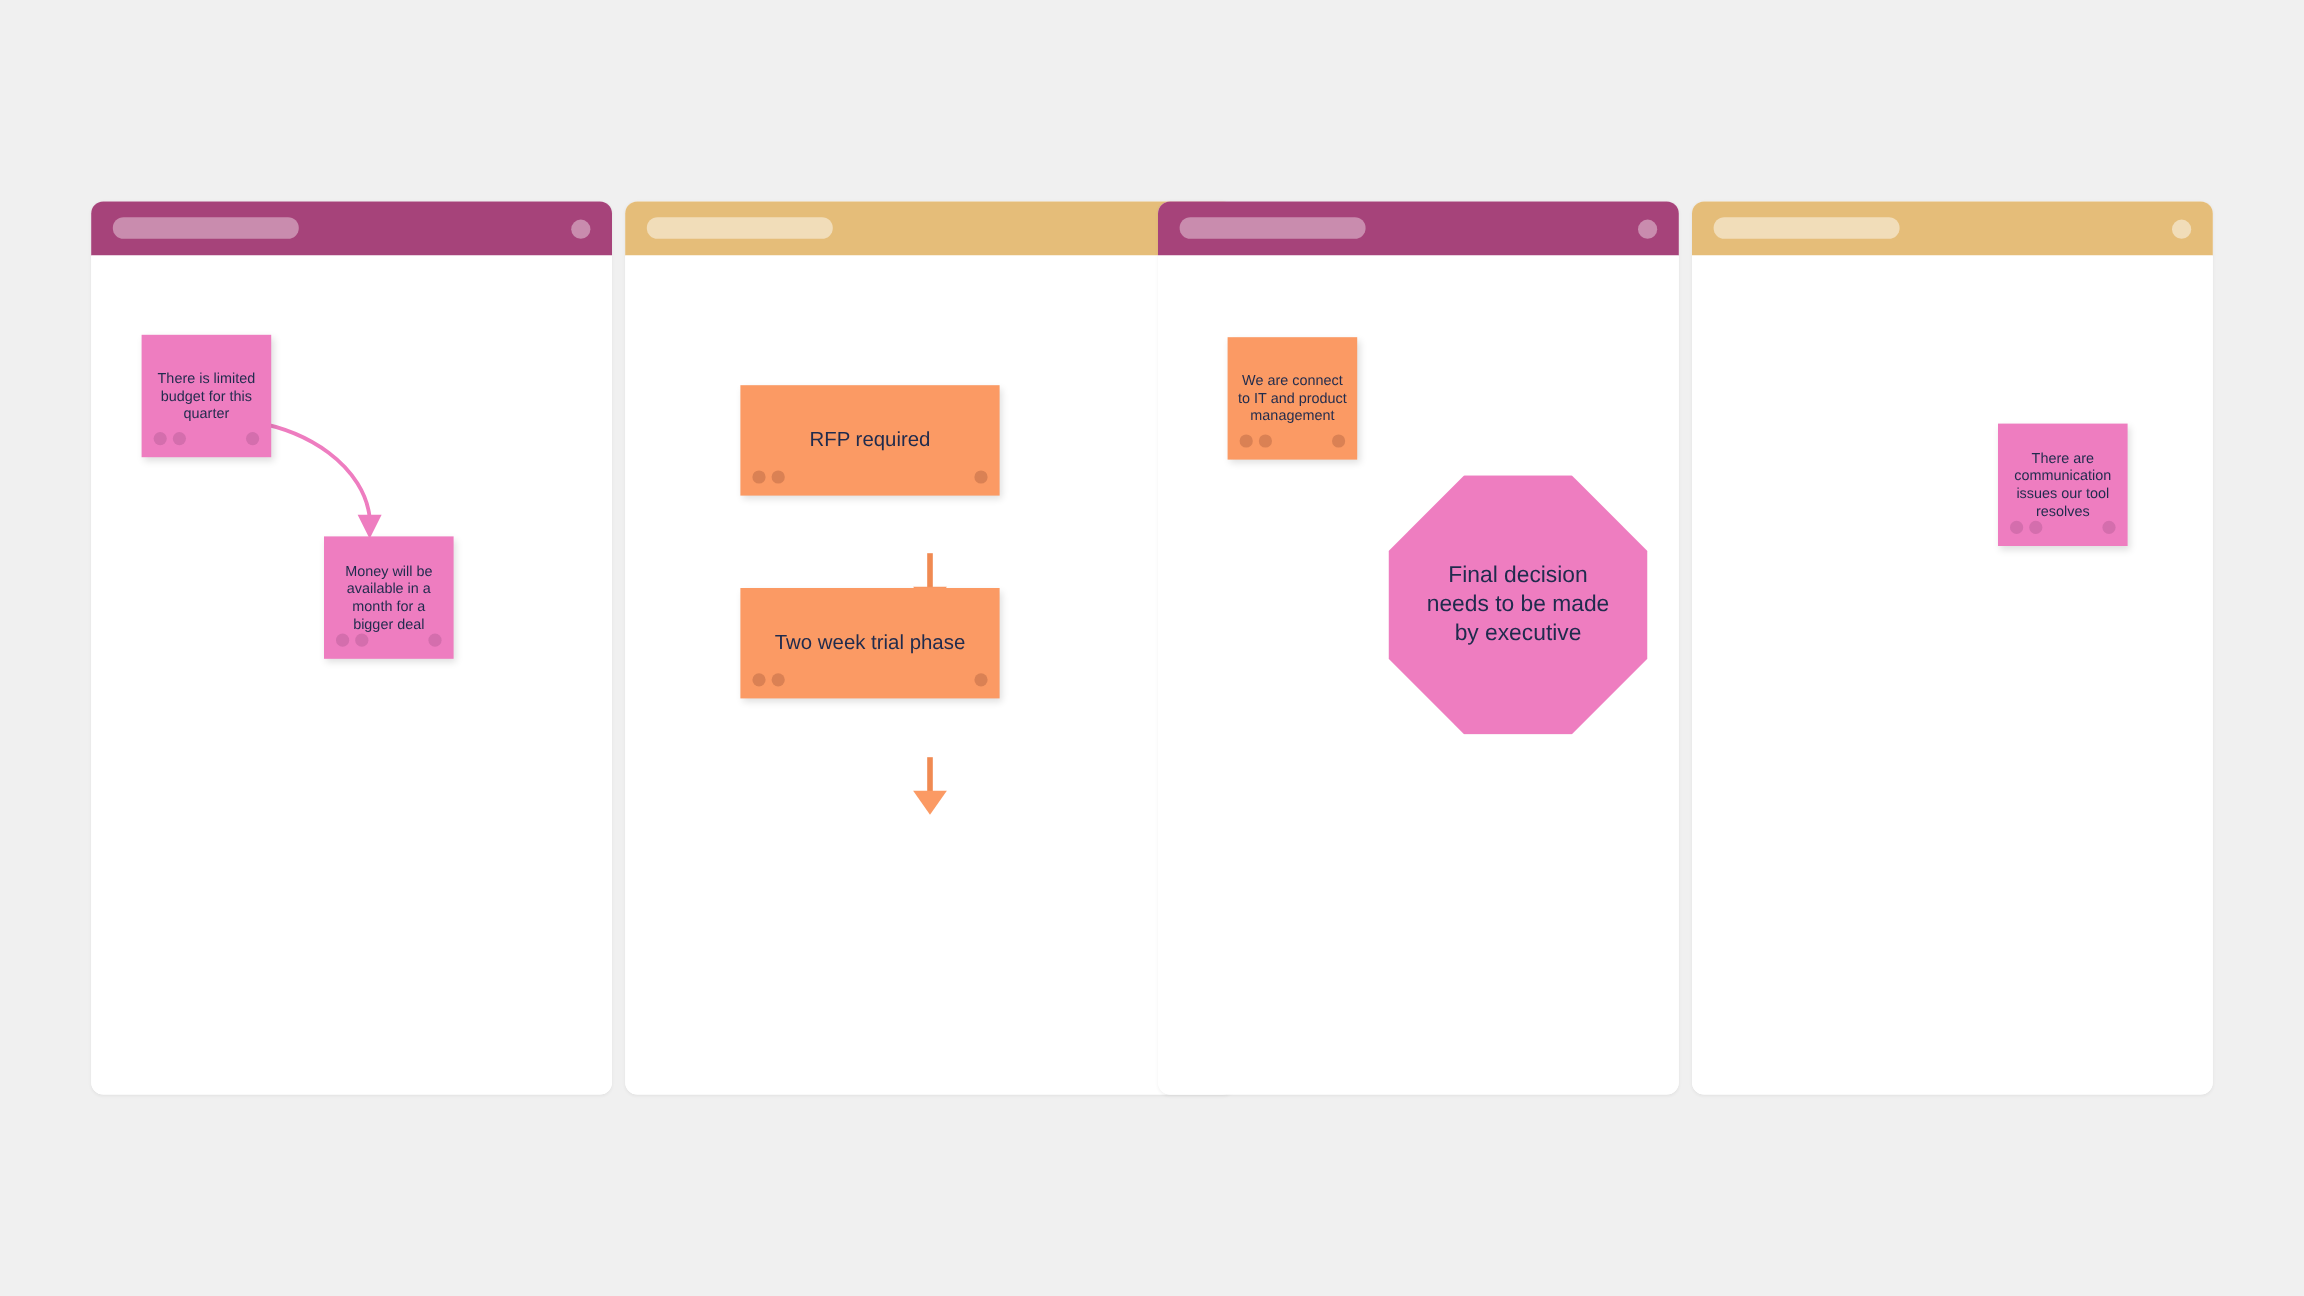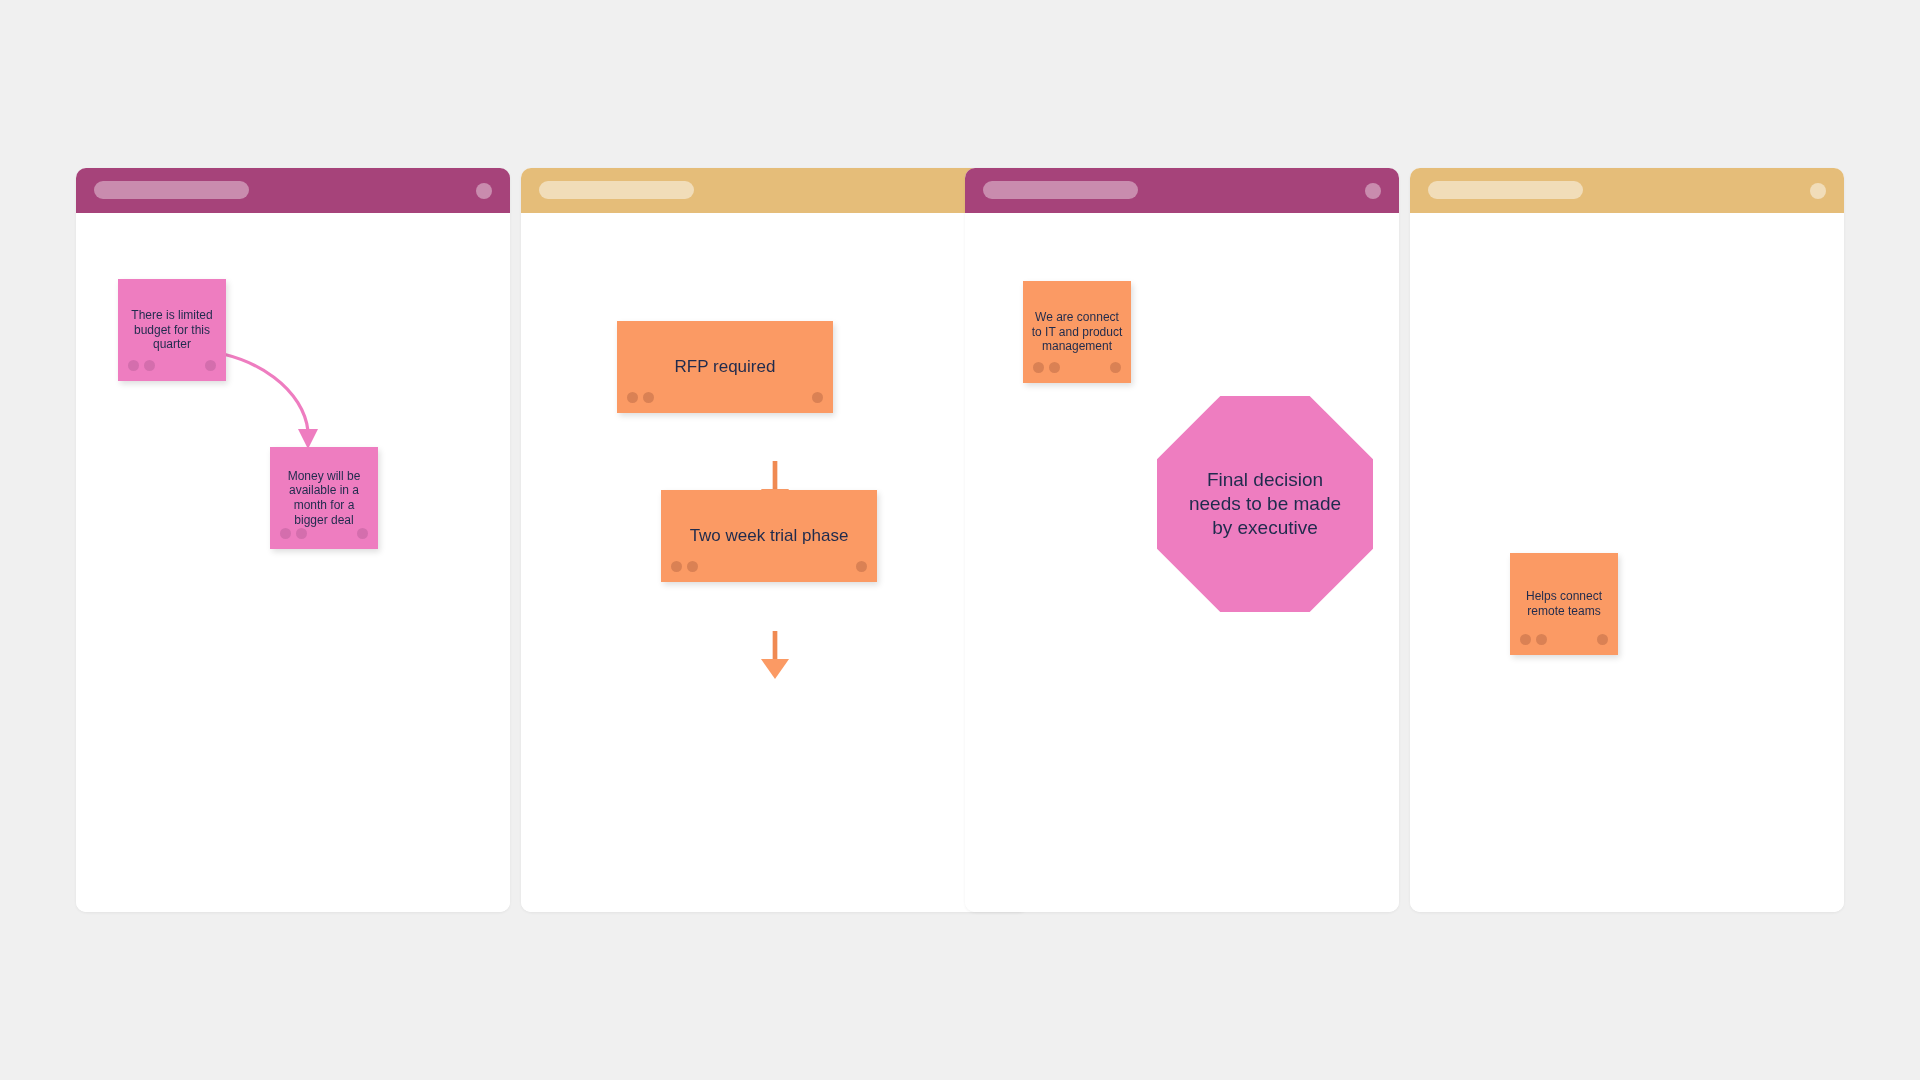--- a/index.html
+++ b/index.html
@@ -212,21 +212,21 @@
 
       <div class="note orange card" style="left:96px; top:108px; width:216px; height:92px;">
         <div class="note-text">RFP required</div>
         <div class="dots">
           <div class="dot d1"></div>
           <div class="dot d2"></div>
           <div class="dot d3"></div>
         </div>
       </div>
 
-      <div class="note orange card" style="left:96px; top:277px; width:216px; height:92px;margin-left:44px;">
+      <div class="note orange card" style="left:96px; top:277px; width:216px; height:92px;">
         <div class="note-text">Two week trial phase</div>
         <div class="dots">
           <div class="dot d1"></div>
           <div class="dot d2"></div>
           <div class="dot d3"></div>
         </div>
       </div>
 
 
     </div>
@@ -260,26 +260,26 @@
     </div>
   </div>
 
   <div class="panel tan" style="left:1410px; width:434px;">
     <div class="panel-header">
       <div class="title-pill" style="width:155px;"></div>
       <div class="header-dot" style="right:18px;"></div>
     </div>
     <div class="panel-body">
 
-
-      <div class="note orange small" style="left:100px; top:340px; width:108px; height:102px;">
-        <div class="note-text">Helps connect remote teams</div>
-        <div class="dots">
-          <div class="dot d1"></div>
-          <div class="dot d2"></div>
-          <div class="dot d3"></div>
-        </div>
-      </div>
+      <div class="note pink small" style="left:255px; top:140px; width:108px; height:102px;">
+        <div class="note-text">There are communication issues our tool resolves</div>
+        <div class="dots">
+          <div class="dot d1"></div>
+          <div class="dot d2"></div>
+          <div class="dot d3"></div>
+        </div>
+      </div>
+
 
     </div>
   </div>
 
 </div>
 
 </body></html>

